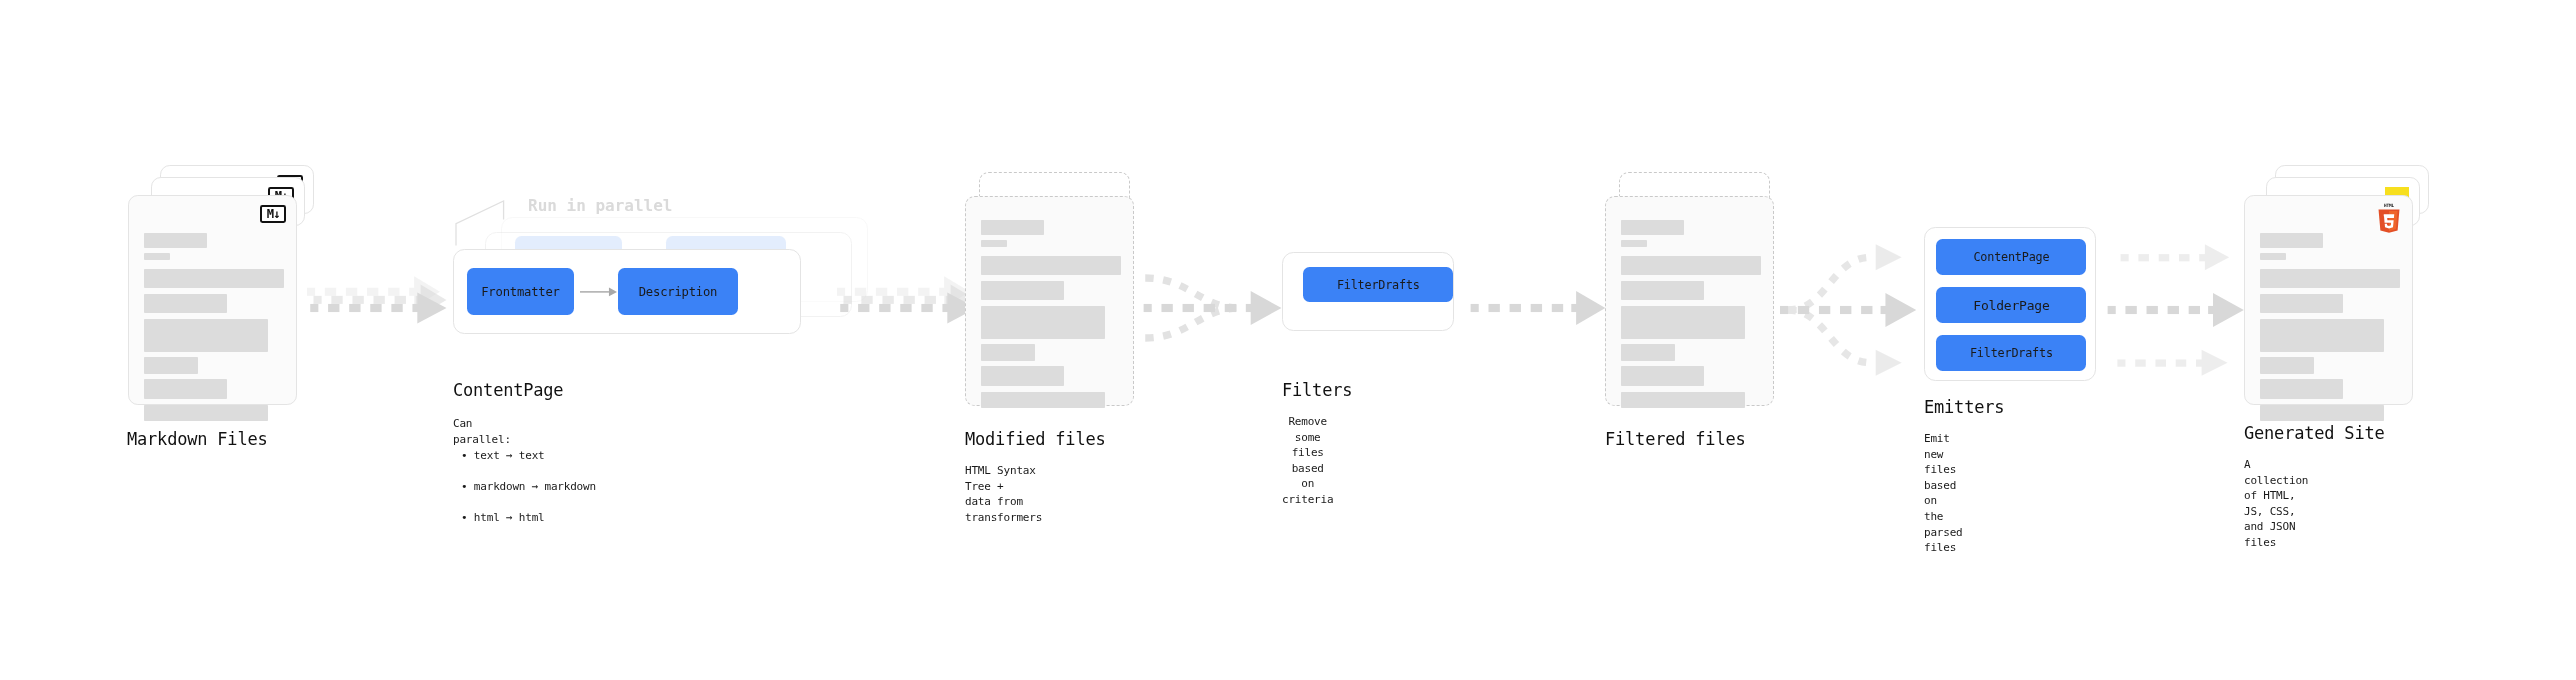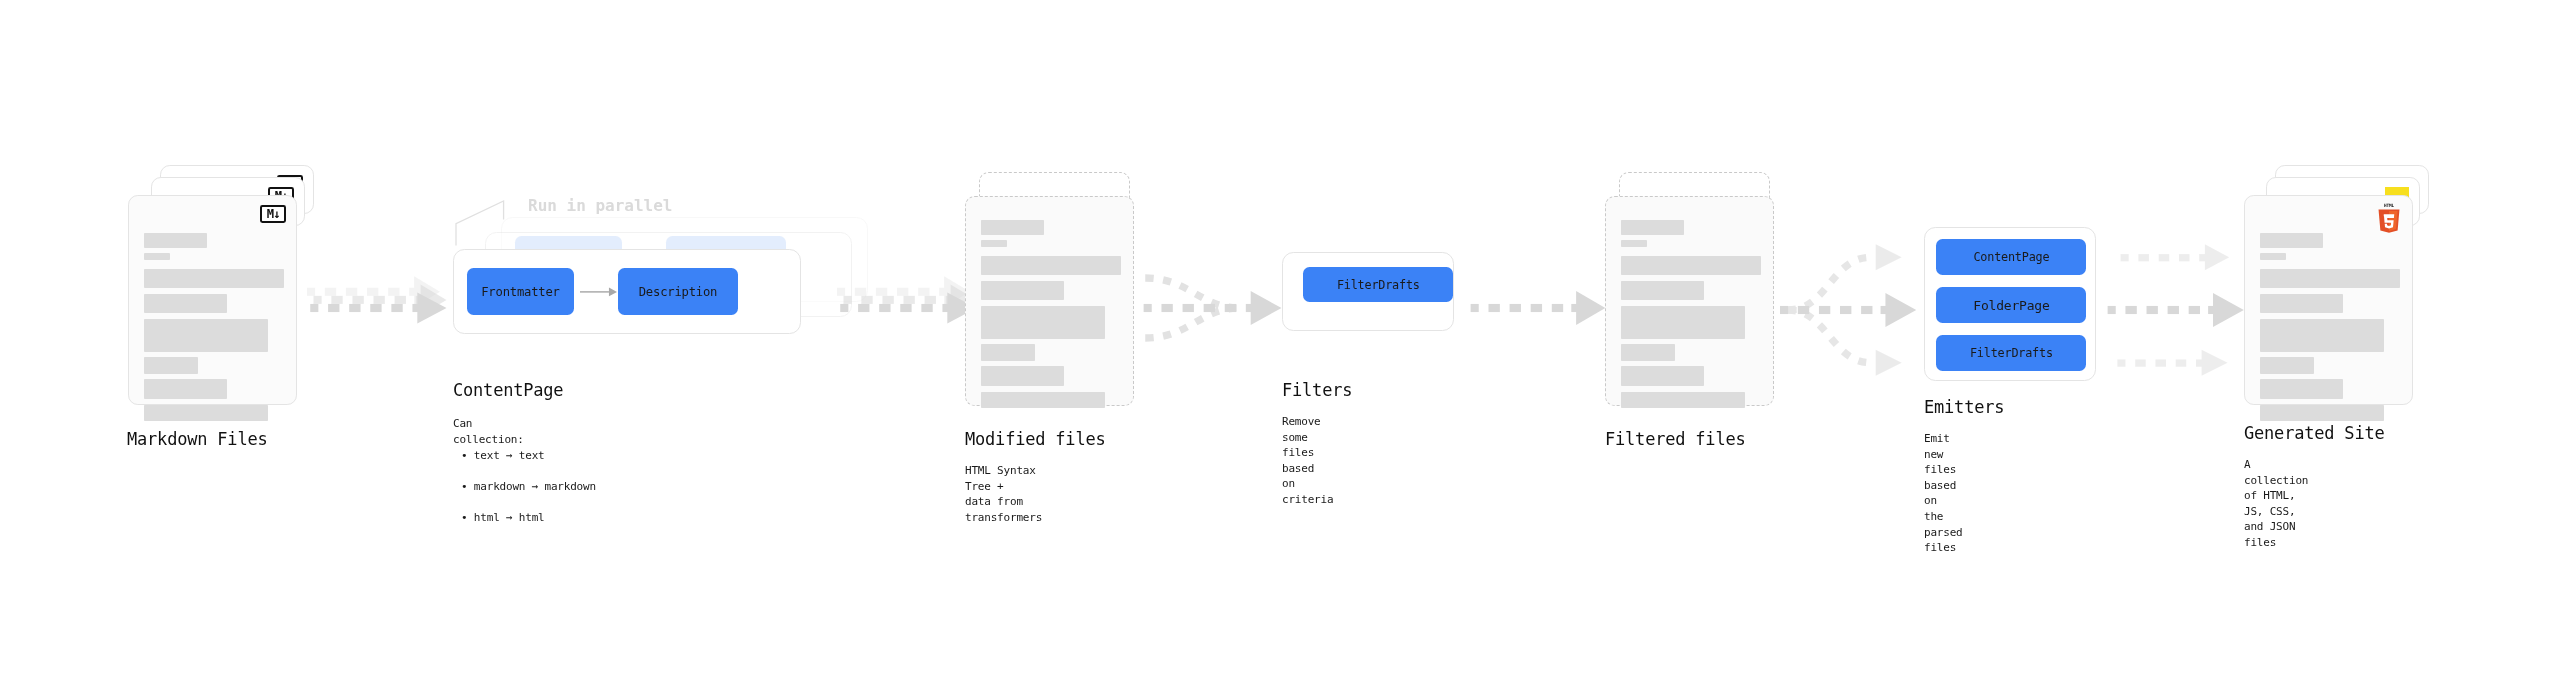--- a/index.html
+++ b/index.html
@@ -226,21 +226,21 @@
     <div class="proc-box" style="left:453px; top:249px; width:348px; height:85px;">
       <div class="pill" style="left:13px; top:18px; width:107px; height:47px;">Frontmatter</div>
       <div class="pill" style="left:164px; top:18px; width:120px; height:47px;">Description</div>
       <svg style="position:absolute; left:126px; top:37px;" width="37" height="9.8" viewBox="0 0 46 12">
         <path d="M0 6 H36" stroke="#a8a8a8" stroke-width="1.8" fill="none"></path>
         <polygon points="36,0.5 46,6 36,11.5" fill="#a8a8a8"></polygon>
       </svg>
     </div>
 
     <div class="stage-title" style="left:453px; top:380px;">ContentPage</div>
-    <div class="stage-sub" style="left:453px; top:416px;">Can collection:</div>
+    <div class="stage-sub" style="left:453px; top:416px;">Can parallel:</div>
     <ul class="bullets stage-sub" style="left:461px; top:432px;">
       <li>text → text</li>
       <li>markdown → markdown</li>
       <li>html → html</li>
     </ul>
   </div>
 
   <div class="node" style="left:837px; top:273px; width:146px; height:70px;">
     <svg width="146" height="70" viewBox="0 0 180 86">
       <g opacity="0.30">
@@ -316,21 +316,21 @@
       </g>
       <polygon points="134,22 172,43 134,64" fill="#d8d8d8"></polygon>
     </svg>
   </div>
 
   <div class="node">
     <div class="proc-box" style="left:1282px; top:252px; width:172px; height:79px;">
       <div class="pill" style="left:20.3px; top:14px; width:150px; height:35px; font-size:11.8px;">FilterDrafts</div>
     </div>
     <div class="stage-title" style="left:1282px; top:380px;">Filters</div>
-    <div class="stage-sub" style="left:1282px; top:414px;">Remove some files based
+    <div class="stage-sub" style="left:1282px; top:414px;text-align:center;">Remove some files based
 on criteria</div>
   </div>
 
   <div class="node" style="left:1469px; top:273px; width:138px; height:70px;">
     <svg width="138" height="70" viewBox="0 0 170 86">
       <g fill="#d8d8d8">
         <rect x="2" y="38" width="10" height="10"></rect>
           <rect x="24" y="38" width="14" height="10"></rect>
         <rect x="50" y="38" width="14" height="10"></rect>
           <rect x="76" y="38" width="14" height="10"></rect>

